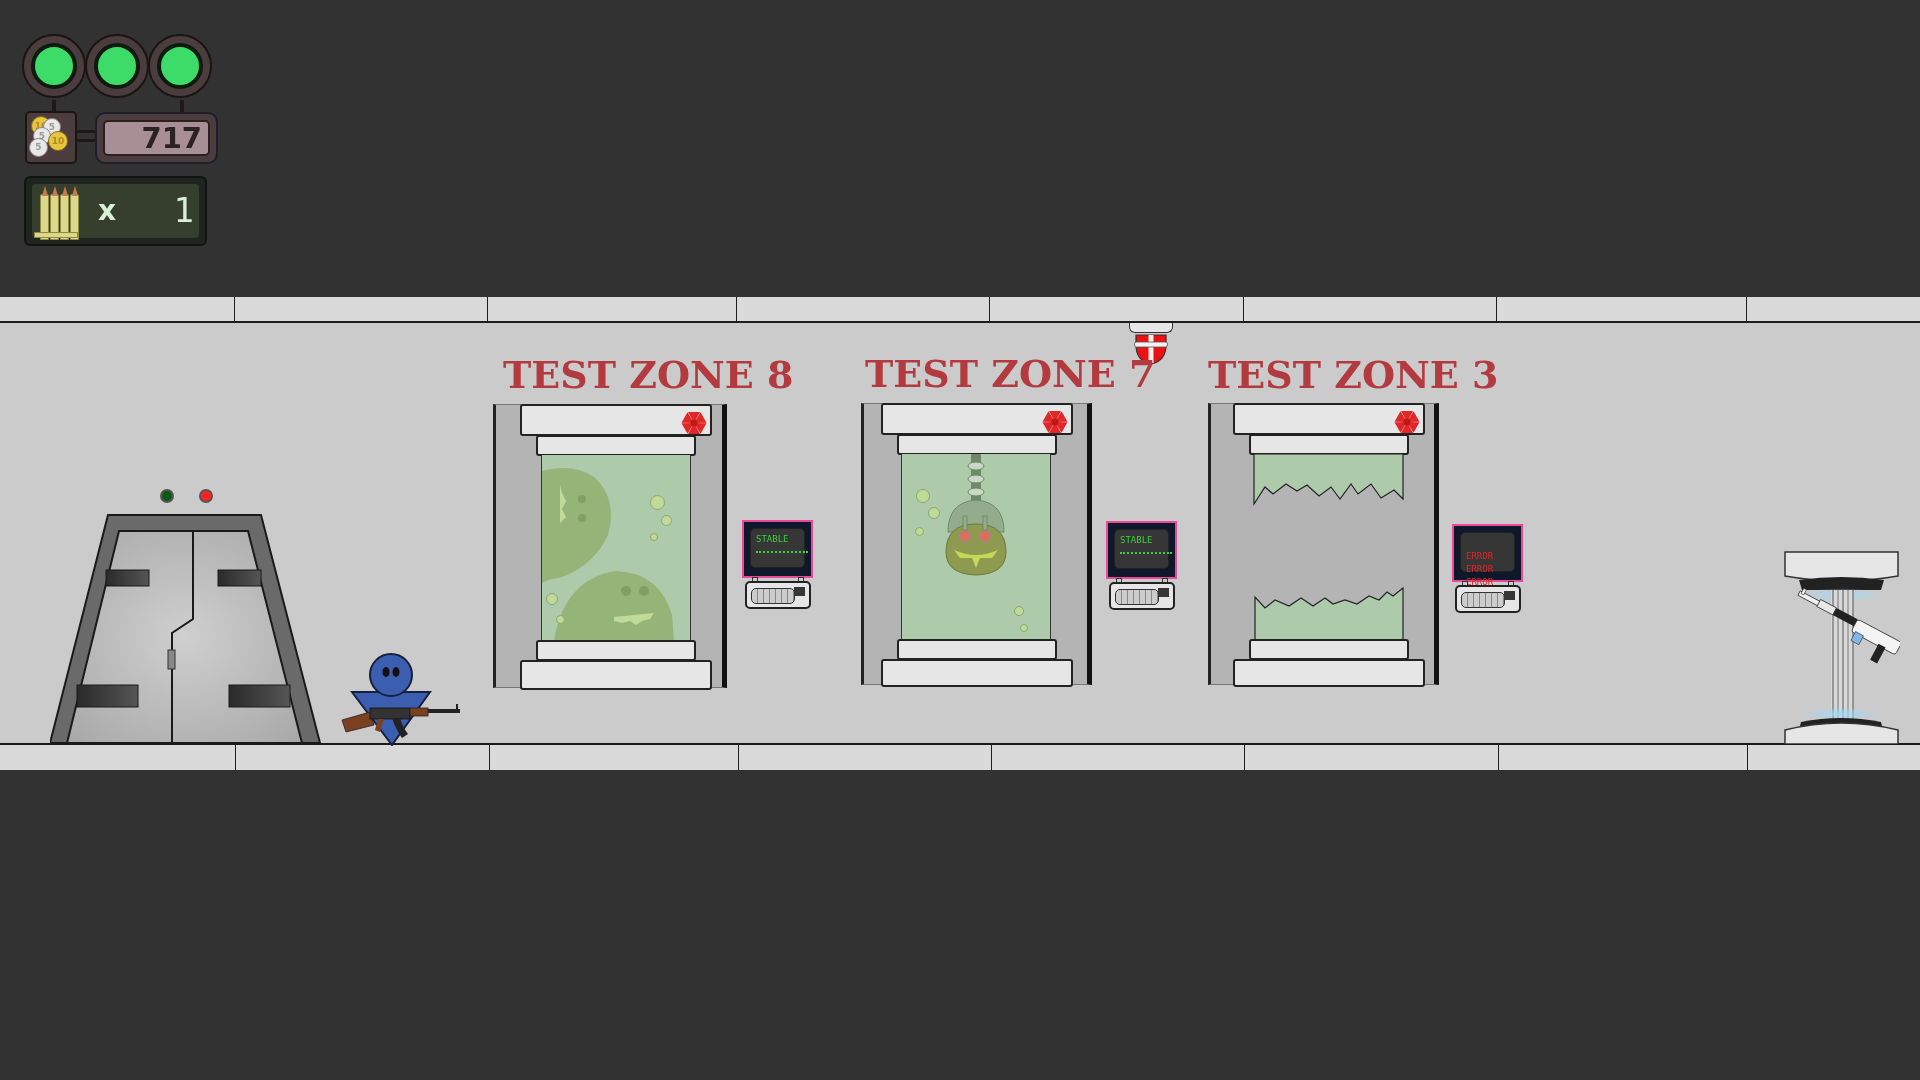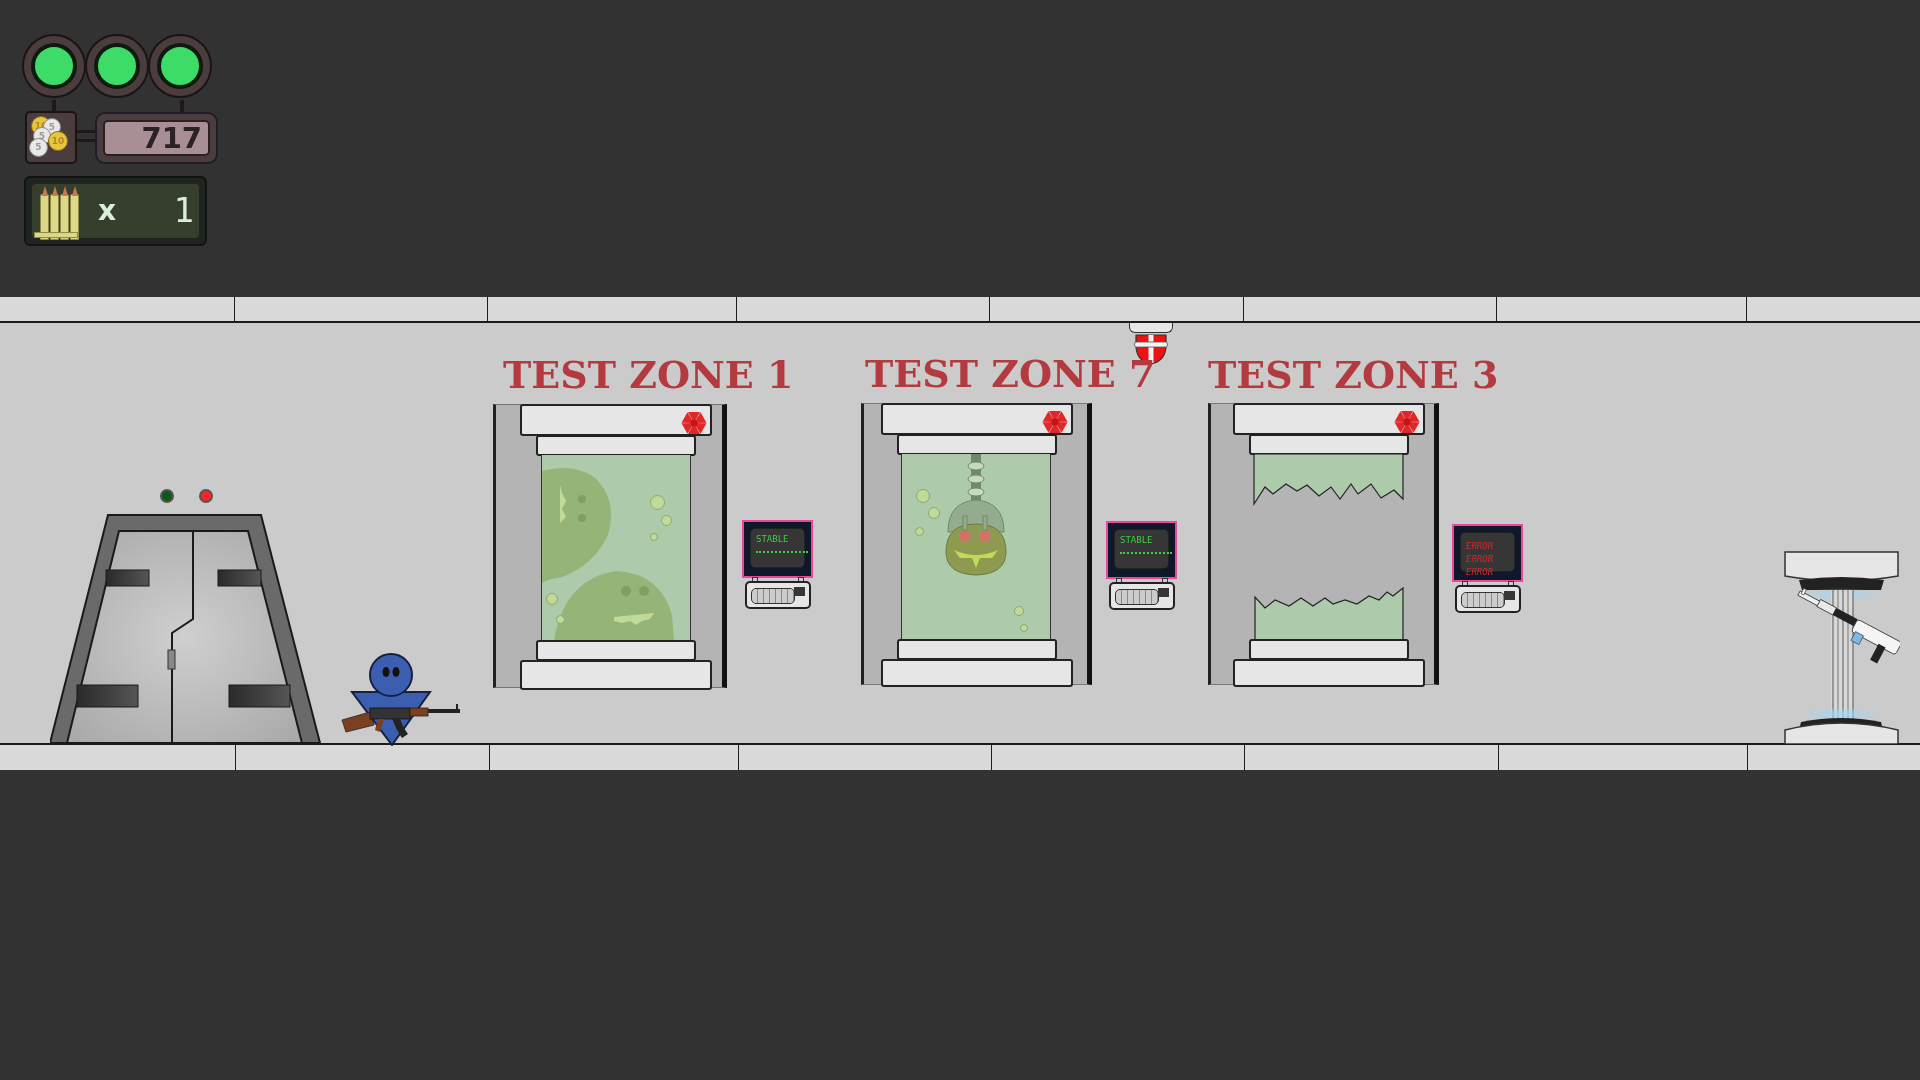--- a/index.html
+++ b/index.html
@@ -163,21 +163,21 @@
       <rect x="30" y="58" width="40" height="11" fill="#333" stroke="#111" stroke-width="0.8"></rect>
       <rect x="70" y="58" width="18" height="8" fill="#7a4020" stroke="#222" stroke-width="0.8"></rect>
       <rect x="88" y="59" width="32" height="4" fill="#222"></rect>
       <rect x="116" y="54" width="2" height="6" fill="#222"></rect>
       <path d="M52 68 Q56 80 62 88 L68 84 Q62 76 60 68 Z" fill="#222"></path>
       <polygon points="38,69 44,69 40,82 35,80" fill="#7a4020"></polygon>
     </g>
   </svg>
 </div>
 
-<div class="abs zone-title" style="left:503px;top:352px;">TEST ZONE 1</div>
+<div class="abs zone-title" style="left:503px;top:352px;">TEST ZONE 8</div>
 <div class="abs tank-frame" style="left:493px;top:404px;width:234px;height:284px;">
   <div class="cap" style="left:24px;top:-1px;width:192px;height:32px;"></div>
   <div class="cap" style="left:40px;top:30px;width:160px;height:21px;"></div>
   <div class="glass" style="left:45px;top:50px;width:150px;height:186px;">
     <svg width="150" height="186" viewBox="0 0 150 186">
       <path d="M0 16 Q30 8 52 22 Q76 44 66 80 Q52 110 20 122 Q6 124 0 128 Z" fill="#8fb070" opacity="0.85"></path>
       <path d="M18 30 l0 38 l6 -6 l-4 -8 l4 -8 l-4 -8 z" fill="#c2da98"></path>
       <circle cx="40" cy="44" r="4" fill="#7fa060"></circle>
         <circle cx="40" cy="63" r="4" fill="#7fa060"></circle>
       <path d="M12 186 Q22 124 74 116 Q118 118 130 160 L132 186 Z" fill="#8fb070" opacity="0.85"></path>
@@ -299,21 +299,21 @@
         <path d="M0 0 L-6 -11 L6 -11 Z" transform="rotate(240)"></path>
           <path d="M0 0 L-6 -11 L6 -11 Z" transform="rotate(300)"></path>
         <circle r="3.5" fill="#c01818"></circle>
       </g>
     </svg>
   </div>
 </div>
 
 <div class="abs" style="left:1452px;top:524px;width:72px;height:90px;">
   <div class="term-monitor" style="left:0;top:0;width:71px;height:58px;">
-    <div class="term-screen" style="padding-top:7px;font-style:italic;">
+    <div class="term-screen" style="padding-top:17px;">
       <div style="color:#e02424;line-height:13px;">ERROR</div>
       <div style="color:#e02424;line-height:13px;">ERROR</div>
       <div style="color:#e02424;line-height:13px;">ERROR</div>
     </div>
   </div>
   <div style="position:absolute;left:10px;top:57px;width:4px;height:5px;background:#ccc;border:1px solid #333;"></div>
   <div style="position:absolute;left:56px;top:57px;width:4px;height:5px;background:#ccc;border:1px solid #333;"></div>
   <div class="term-kbd" style="left:3px;top:61px;width:66px;height:28px;">
     <div class="kbd-keys"></div>
       <div class="kbd-pad"></div>

